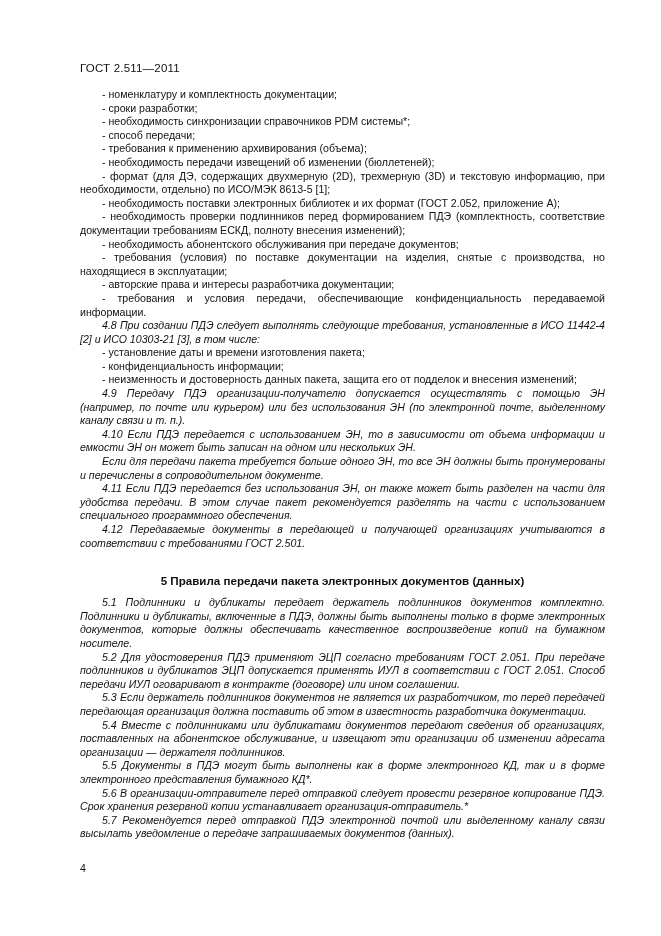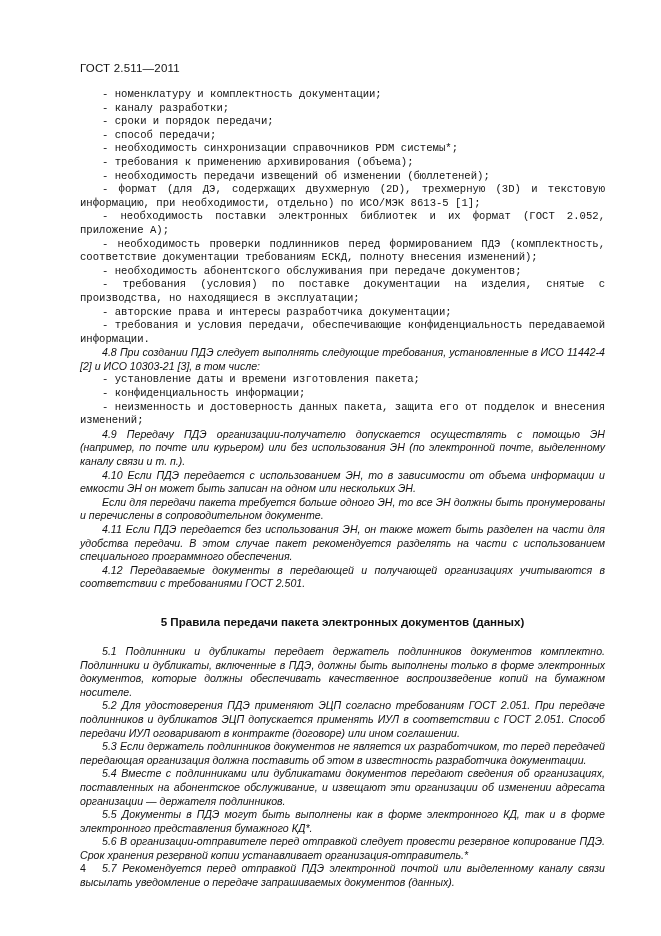--- a/index.html
+++ b/index.html
@@ -39,59 +39,57 @@
   }
   p {
     margin: 0;
     font-size: 10.6px;
     line-height: 13.6px;
     text-align: justify;
     color: #111;
   }
   .dash-item {
     text-indent: 22px;
-    font-family: Liberation Mono, monospace;
   }
   .num-item {
     text-indent: 22px;
     font-style: italic;
   }
   h2.section {
     margin: 0;
     font-size: 11.6px;
     font-weight: bold;
     text-align: center;
     color: #111;
   }
   .section-wrap {
     margin-top: 24px;
-    margin-bottom: 17px;
+    margin-bottom: 9px;
   }
   .page-number {
     position: absolute;
     left: 68px;
     top: 862px;
     font-size: 10.6px;
     color: #111;
   }
 </style>
 </head>
 <body>
 
 <div class="page">
 
   <div class="header">ГОСТ 2.511—2011</div>
 
   <div class="content">
 
     <p class="dash-item">-  номенклатуру и комплектность документации;</p>
-    <p class="dash-item">-  каналу разработки;</p>
-    <p class="dash-item">-  сроки и порядок передачи;</p>
+    <p class="dash-item">-  сроки разработки;</p>
+    <p class="dash-item">-  необходимость синхронизации справочников PDM системы*;</p>
     <p class="dash-item">-  способ передачи;</p>
-    <p class="dash-item">-  необходимость синхронизации справочников PDM системы*;</p>
     <p class="dash-item">-  требования к применению архивирования (объема);</p>
     <p class="dash-item">-  необходимость передачи извещений об изменении (бюллетеней);</p>
     <p class="dash-item">-  формат (для ДЭ, содержащих двухмерную (2D), трехмерную (3D) и текстовую информацию, при необходимости, отдельно) по ИСО/МЭК 8613-5 [1];</p>
     <p class="dash-item">-  необходимость поставки электронных библиотек и их формат (ГОСТ 2.052, приложение А);</p>
     <p class="dash-item">-  необходимость проверки подлинников перед формированием ПДЭ (комплектность, соответствие документации требованиям ЕСКД, полноту внесения изменений);</p>
     <p class="dash-item">-  необходимость абонентского обслуживания при передаче документов;</p>
     <p class="dash-item">-  требования (условия) по поставке документации на изделия, снятые с производства, но находящиеся в эксплуатации;</p>
     <p class="dash-item">-  авторские права и интересы разработчика документации;</p>
     <p class="dash-item">-  требования и условия передачи, обеспечивающие конфиденциальность передаваемой информации.</p>
 

